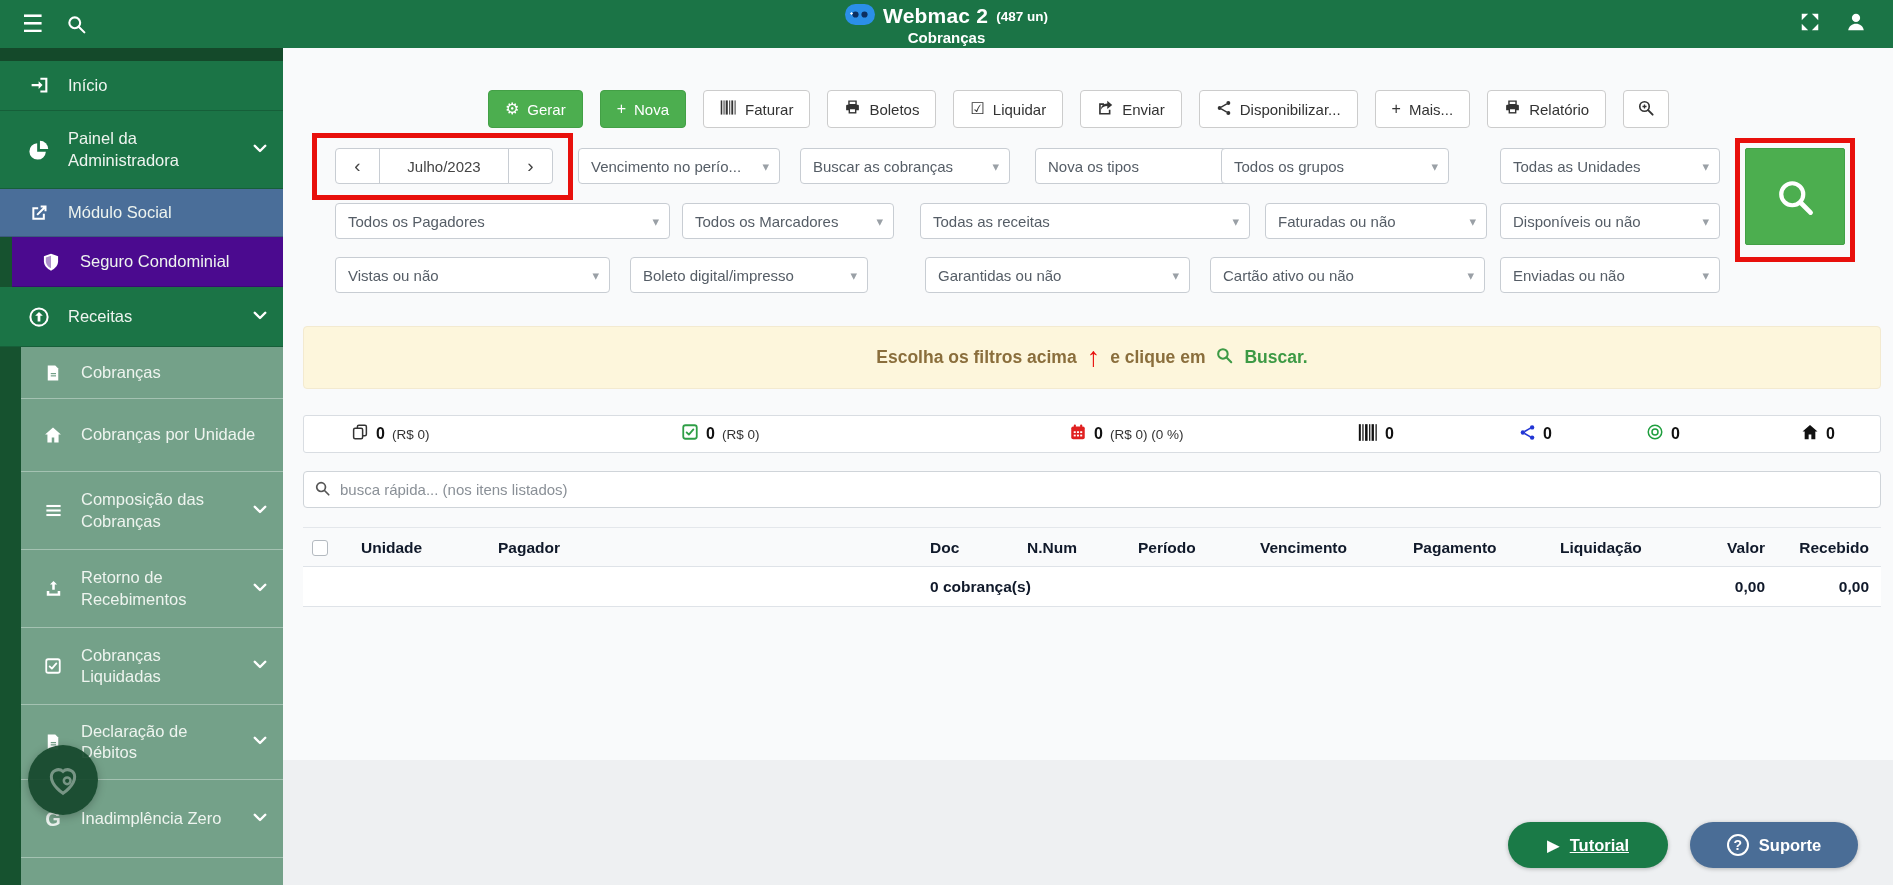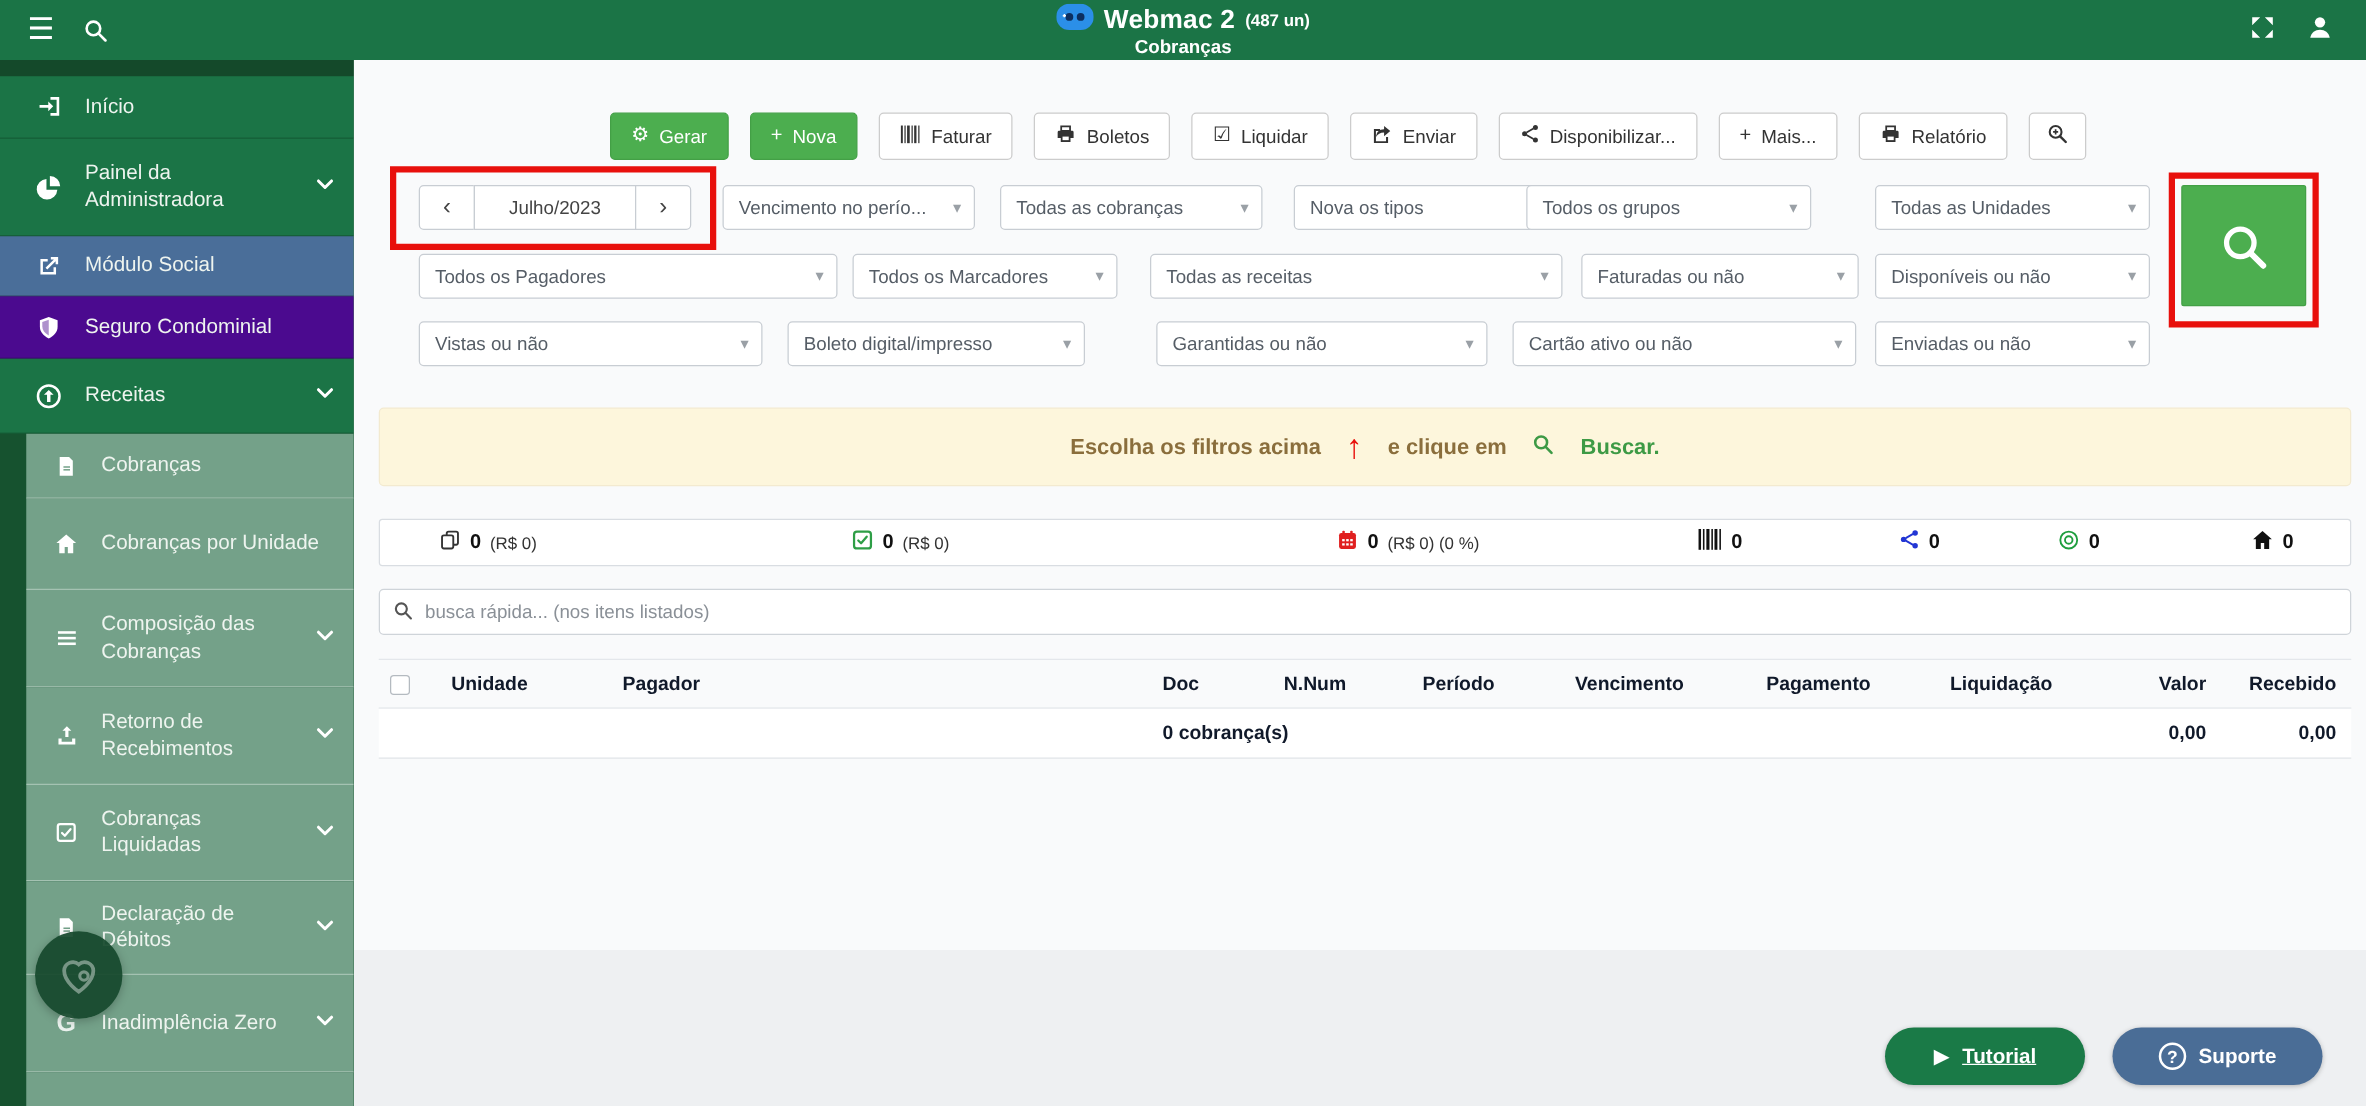--- a/index.html
+++ b/index.html
@@ -16,21 +16,21 @@
   .brand-name { font-size:21px; font-weight:bold; letter-spacing:.2px; }
   .brand-units { font-size:13.5px; font-weight:bold; }
   .page-sub { color:#fff; font-size:15px; font-weight:bold; line-height:1; }
   .tb-right { position:absolute; right:26px; top:0; height:48px; display:flex; align-items:center; gap:24px; }
 
   
   #sidebar { position:absolute; left:0; top:48px; width:283px; height:837px; background:#16522f; overflow:hidden; z-index:20; }
   .sb-spacer { height:13px; background:#14492a; }
   .sb-item { display:flex; align-items:center; padding:0 14px 0 26px; background:#1b7446; border-bottom:1px solid rgba(0,0,0,.18); cursor:pointer; }
   .sb-item.blue { background:#4a6e99; }
-  .sb-item.purple { background:#4b0a8f; }
+  .sb-item.purple { background:#4b0a8f;margin-left:12px; }
   .sb-icon { width:26px; margin-right:16px; display:flex; justify-content:center; flex:none; }
   .sb-label { flex:1; color:#eef4ef; font-size:16.5px; line-height:1.3; }
   .sb-chev { flex:none; margin-left:6px; }
   .sb-sub { background:#16522f; padding-left:21px; }
   .sb-subitem { display:flex; align-items:center; padding:0 14px 0 20px; background:#74a189; border-bottom:1px solid rgba(255,255,255,.35); cursor:pointer; }
   .sb-subitem .sb-icon { width:24px; margin-right:16px; }
   .g-letter { color:#fff; font-size:20px; font-weight:bold; line-height:1; opacity:.85; }
 
   
   #float-widget { position:absolute; left:28px; top:745px; width:70px; height:70px; border-radius:50%;
@@ -62,21 +62,21 @@
   .dg-btn.last  { border-radius:0 4px 4px 0; margin-left:-1px; }
   .dg-label { width:130px; background:#fff; border:1px solid #c8cdd3; margin-left:-1px; display:flex; align-items:center;
     justify-content:center; font-size:15px; color:#444; cursor:pointer; }
 
   .annotation { position:absolute; border:5px solid #e8100c; background:transparent; pointer-events:none; z-index:9; }
   #search-big { position:absolute; left:1462px; top:100px; width:100px; height:97px; background:#4cae4f;
     border:1px solid #43a046; border-radius:2px; display:flex; align-items:center; justify-content:center; cursor:pointer; z-index:8; }
 
   
   #banner { position:absolute; left:20px; top:278px; width:1578px; height:63px; background:#fdf6dc;
-    border:1px solid #f3ead0; border-radius:4px; display:flex; align-items:center; justify-content:center; gap:20px; }
+    border:1px solid #f3ead0; border-radius:4px; display:flex; align-items:center; justify-content:center; gap:10px; }
   .banner-txt { color:#8a6e3c; font-size:17.5px; font-weight:bold; }
   .banner-arrow { color:#e8100c; font-size:27px; font-weight:bold; line-height:0; position:relative; top:-1px; }
   .buscar-lbl { color:#3d9a45; font-size:17.5px; font-weight:bold;text-align:center; }
 
   
   #stats { position:absolute; left:20px; top:367px; width:1578px; height:38px; background:#fff;
     border:1px solid #d9dde2; border-radius:3px; }
   .stat { position:absolute; top:0; height:36px; display:flex; align-items:center; gap:7px; }
   .stat b { font-size:16px; color:#111; }
   .stat small { font-size:13.5px; color:#333; font-weight:normal; }
@@ -413,21 +413,21 @@
     <div class="dg-label">Julho/2023</div>
     <div class="dg-btn last">›</div>
   </div>
 
   <div class="frow" style="left:0; top:100px; width:1610px">
     <div class="select" style="left:295px; width:202px">
       <span>Vencimento no perío...</span>
         <span class="caret">▾</span>
     </div>
     <div class="select" style="left:517px; width:210px">
-      <span>Todas as cobranças</span>
+      <span>Buscar as cobranças</span>
         <span class="caret">▾</span>
     </div>
     <div class="select" style="left:752px; width:205px">
       <span>Nova os tipos</span>
         <span class="caret">▾</span>
     </div>
     <div class="select" style="left:938px; width:228px">
       <span>Todos os grupos</span>
         <span class="caret">▾</span>
     </div>

